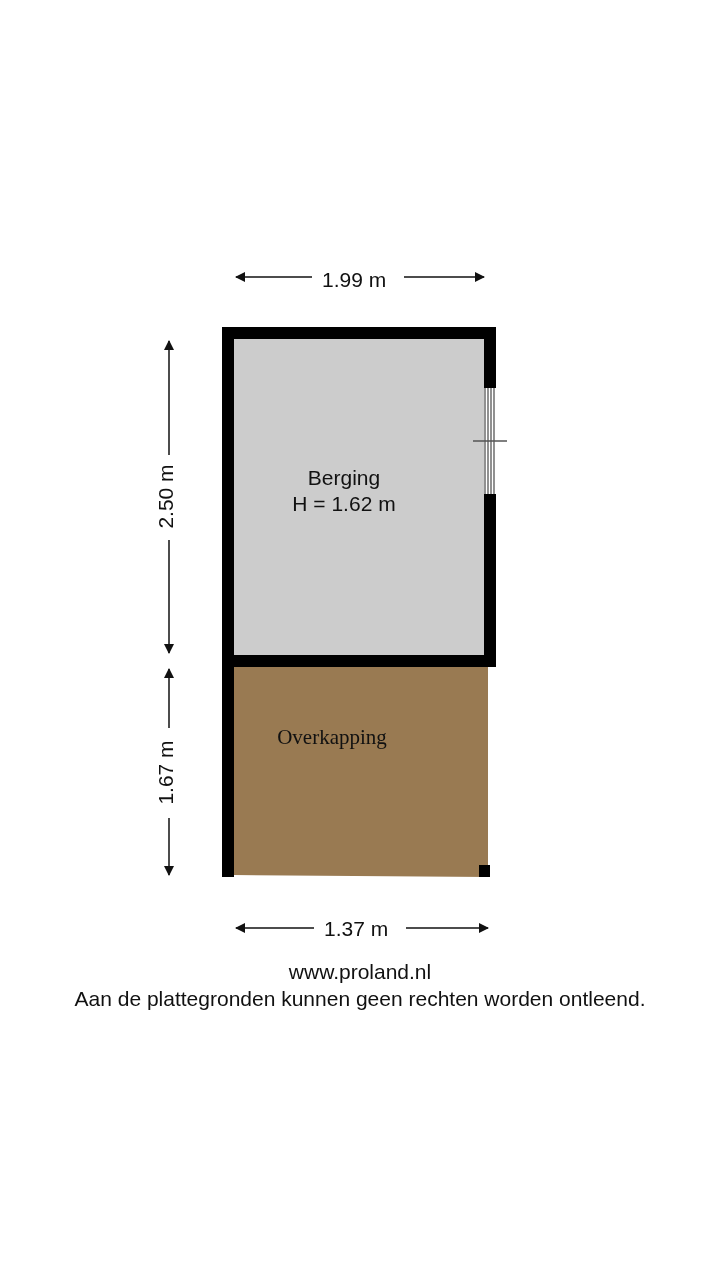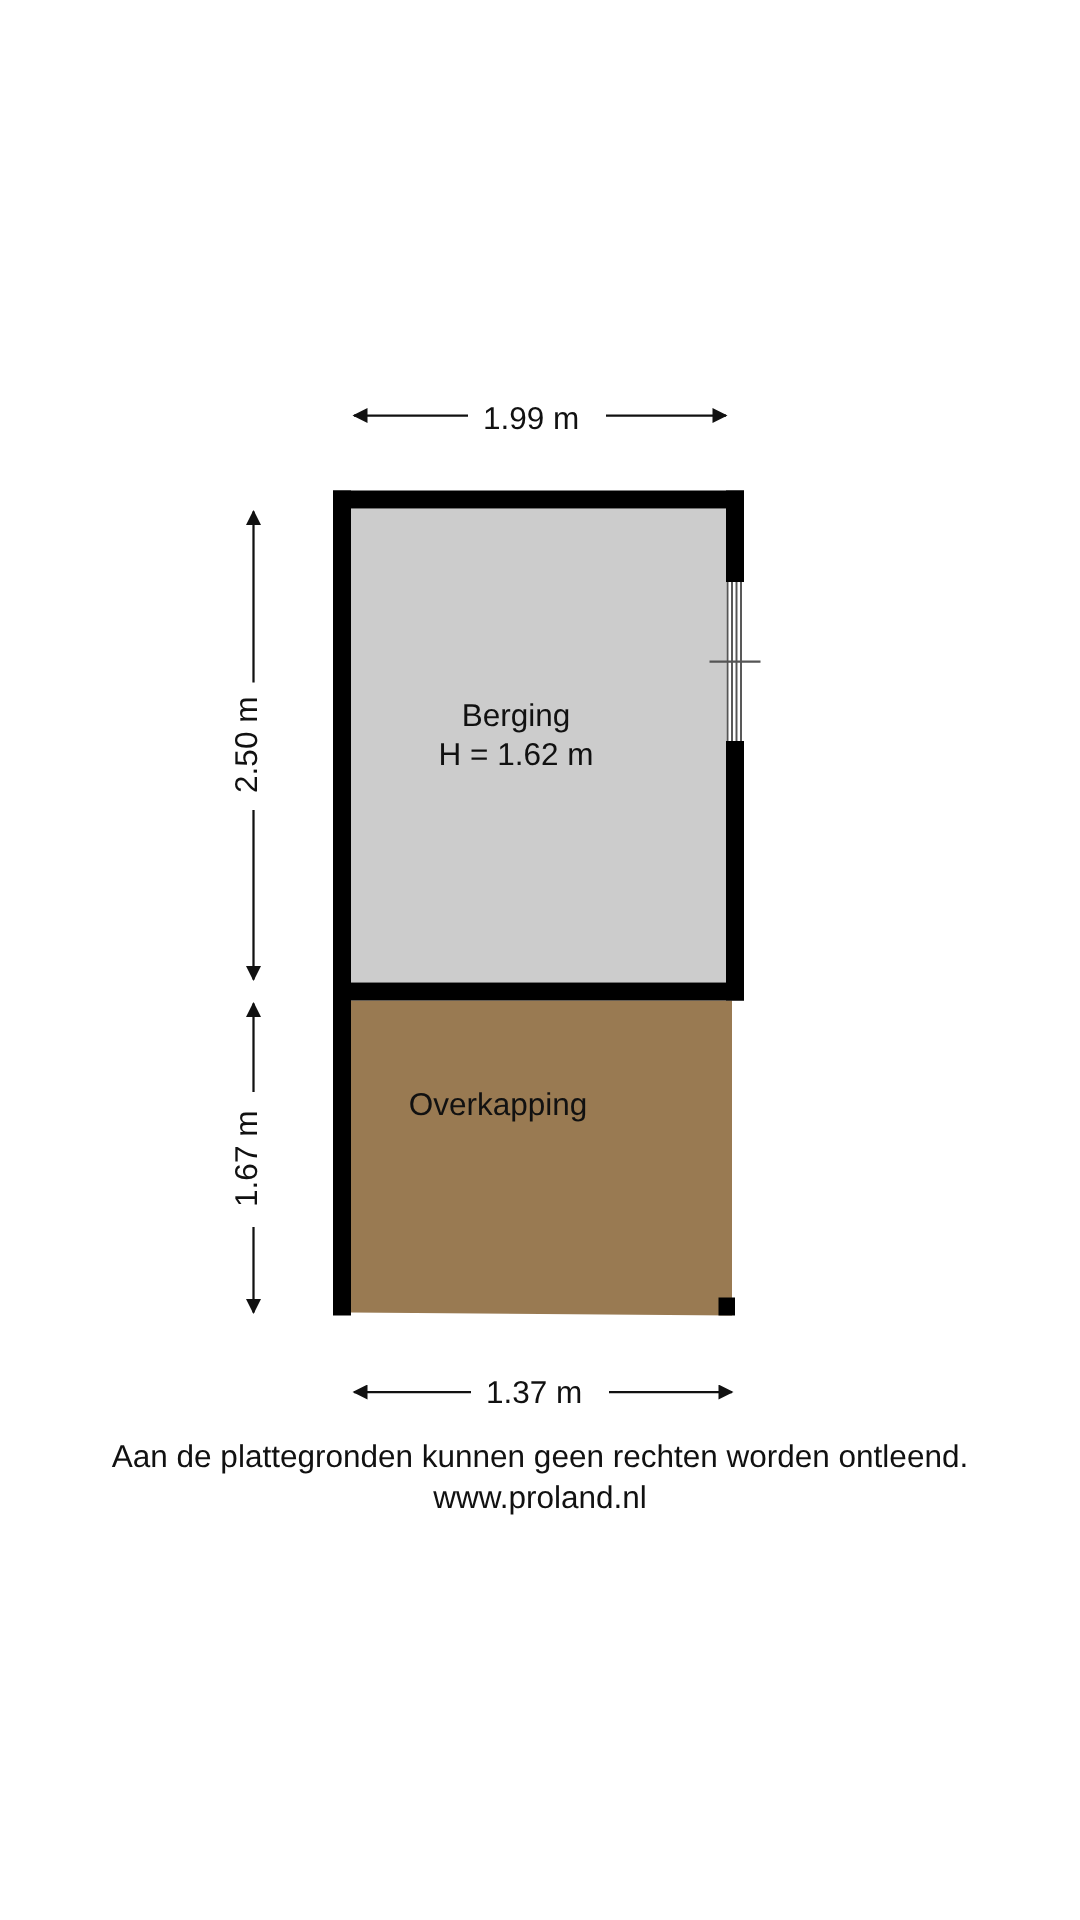--- a/index.html
+++ b/index.html
@@ -72,21 +72,21 @@
 
   <div class="abs dim-label" style="left:316px; top:269px;">1.99 m</div>
   <div class="abs dim-label" style="left:318px; top:918px;">1.37 m</div>
   <div class="abs dim-label" style="left:127px; top:486px; transform: rotate(-90deg); transform-origin: center;">2.50 m</div>
   <div class="abs dim-label" style="left:127px; top:762px; transform: rotate(-90deg); transform-origin: center;">1.67 m</div>
 
   <div class="abs room-label" style="left:234px; top:465px; width:220px;">
     <div>Berging</div>
     <div>H = 1.62 m</div>
   </div>
-  <div class="abs room-label" style="left:222px; top:724px; width:220px;">
+  <div class="abs room-label" style="left:222px; top:724px; width:220px;font-family:Liberation Serif, serif;">
     <div>Overkapping</div>
   </div>
 </div>
 
 <div class="disclaimer" style="top:958px;">
+  <div>www.proland.nl</div>
   <div>Aan de plattegronden kunnen geen rechten worden ontleend.</div>
-  <div>www.proland.nl</div>
 </div>
 
 </body></html>

